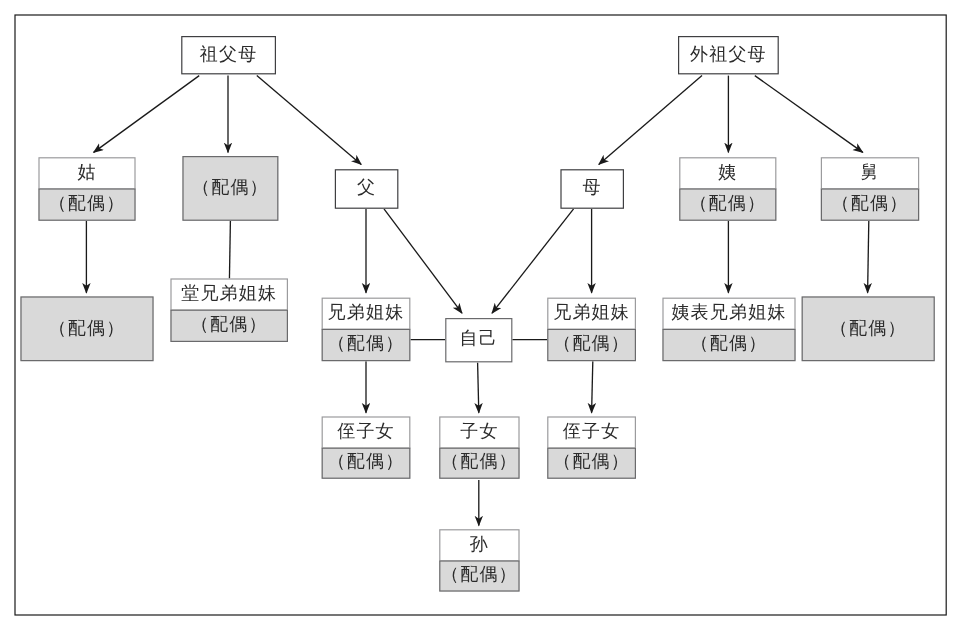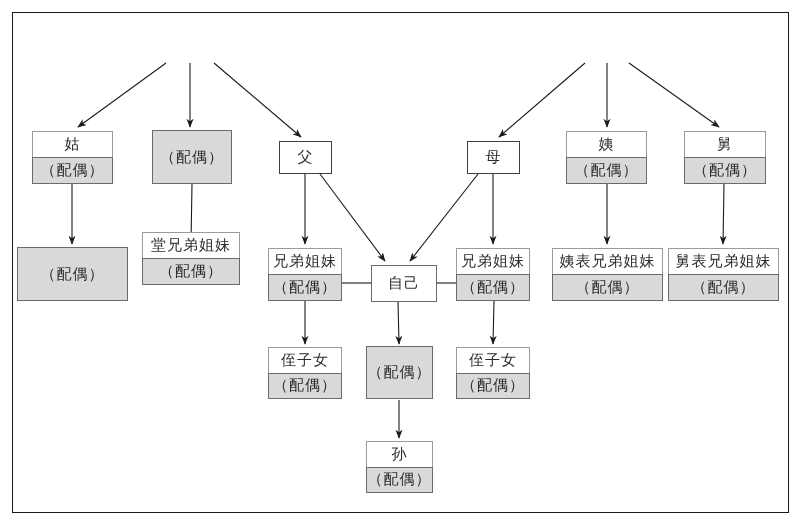--- a/index.html
+++ b/index.html
@@ -70,20 +70,26 @@
     <line x1="607" y1="184" x2="607" y2="244" marker-end="url(#arr)"></line>
     <line x1="724" y1="184" x2="723" y2="244" marker-end="url(#arr)"></line>
     <line x1="342" y1="283" x2="371" y2="283"></line>
     <line x1="425" y1="283" x2="456" y2="283"></line>
     <line x1="305" y1="301" x2="305" y2="344" marker-end="url(#arr)"></line>
     <line x1="398" y1="302" x2="399" y2="344" marker-end="url(#arr)"></line>
     <line x1="494" y1="301" x2="493" y2="344" marker-end="url(#arr)"></line>
     <line x1="399" y1="400" x2="399" y2="438" marker-end="url(#arr)"></line>
   </svg>
 
+  <div class="node single" style="left:151px;top:30px;width:79px;height:32px">
+    <span>祖父母</span>
+  </div>
+  <div class="node single" style="left:565px;top:30px;width:84px;height:32px">
+    <span>外祖父母</span>
+  </div>
 
   <div class="node double" style="left:32px;top:131px;width:81px;height:53px">
     <div class="sect top">姑</div>
     <div class="sect spouse">（配偶）</div>
   </div>
   <div class="node double" style="left:152px;top:131px;width:80px;height:53px">
     <div class="sect spouse">（配偶）</div>
   </div>
   <div class="node single" style="left:279px;top:141px;width:53px;height:33px">
     <span>父</span>
@@ -104,41 +110,41 @@
     <div class="sect spouse">（配偶）</div>
   </div>
   <div class="node double" style="left:142px;top:232px;width:98px;height:53px">
     <div class="sect top">堂兄弟姐妹</div>
     <div class="sect spouse">（配偶）</div>
   </div>
   <div class="node double" style="left:268px;top:248px;width:74px;height:53px">
     <div class="sect top">兄弟姐妹</div>
     <div class="sect spouse">（配偶）</div>
   </div>
-  <div class="node single" style="left:371px;top:265px;width:66px;height:37px;border-color:#6a6a6c">
+  <div class="node single" style="left:371px;top:265px;width:56px;height:37px;border-color:#6a6a6c">
     <span>自己</span>
   </div>
   <div class="node double" style="left:456px;top:248px;width:74px;height:53px">
     <div class="sect top">兄弟姐妹</div>
     <div class="sect spouse">（配偶）</div>
   </div>
   <div class="node double" style="left:552px;top:248px;width:111px;height:53px">
     <div class="sect top">姨表兄弟姐妹</div>
     <div class="sect spouse">（配偶）</div>
   </div>
   <div class="node double" style="left:668px;top:248px;width:111px;height:53px">
-    <div class="sect top">舅表兄弟姐妹</div>
     <div class="sect spouse">（配偶）</div>
   </div>
 
   <div class="node double" style="left:268px;top:347px;width:74px;height:52px">
     <div class="sect top">侄子女</div>
     <div class="sect spouse">（配偶）</div>
   </div>
   <div class="node double" style="left:366px;top:347px;width:67px;height:52px">
+    <div class="sect top">子女</div>
     <div class="sect spouse">（配偶）</div>
   </div>
   <div class="node double" style="left:456px;top:347px;width:74px;height:52px">
     <div class="sect top">侄子女</div>
     <div class="sect spouse">（配偶）</div>
   </div>
 
   <div class="node double" style="left:366px;top:441px;width:67px;height:52px">
     <div class="sect top">孙</div>
     <div class="sect spouse">（配偶）</div>

